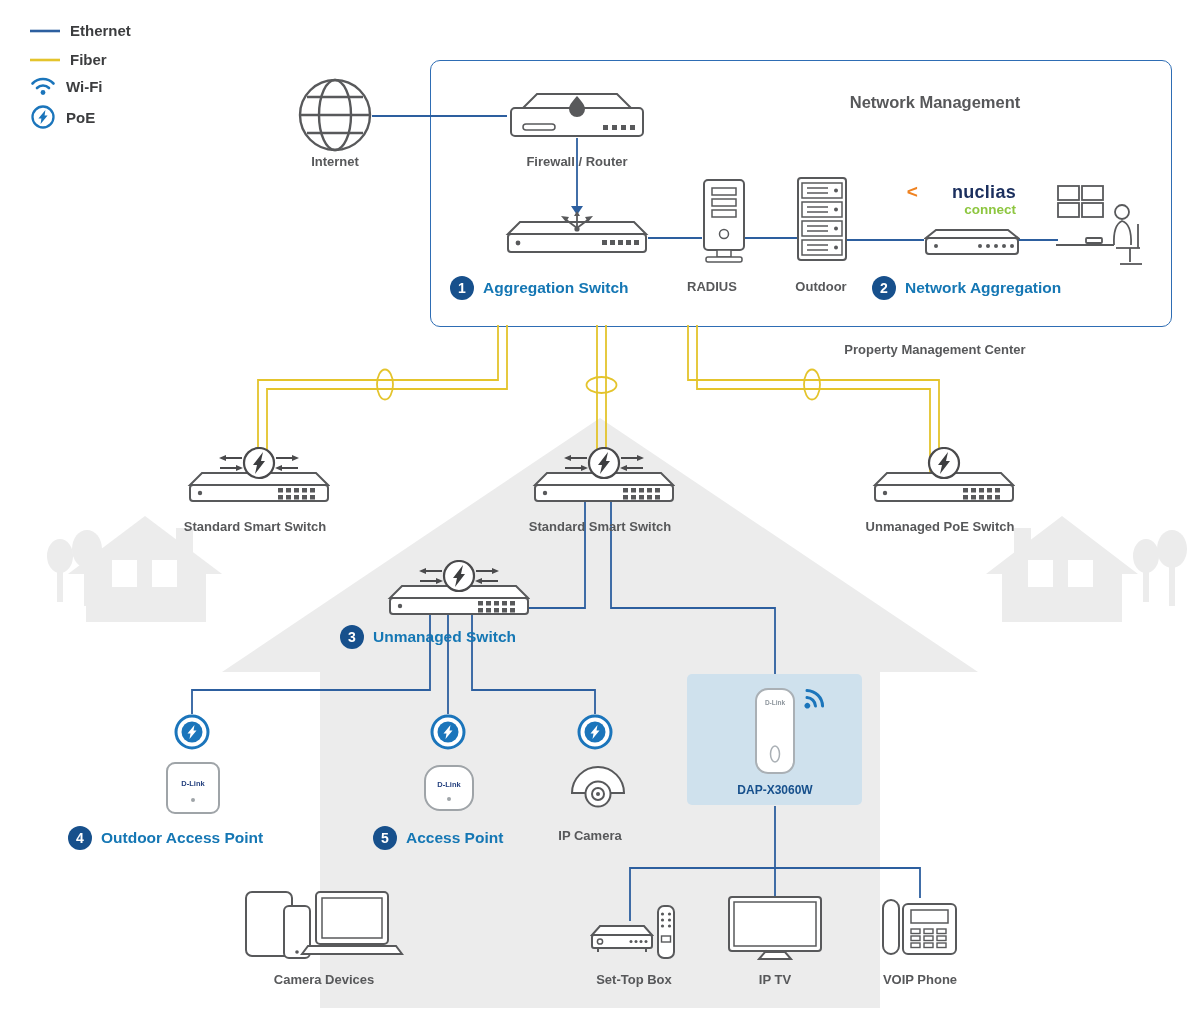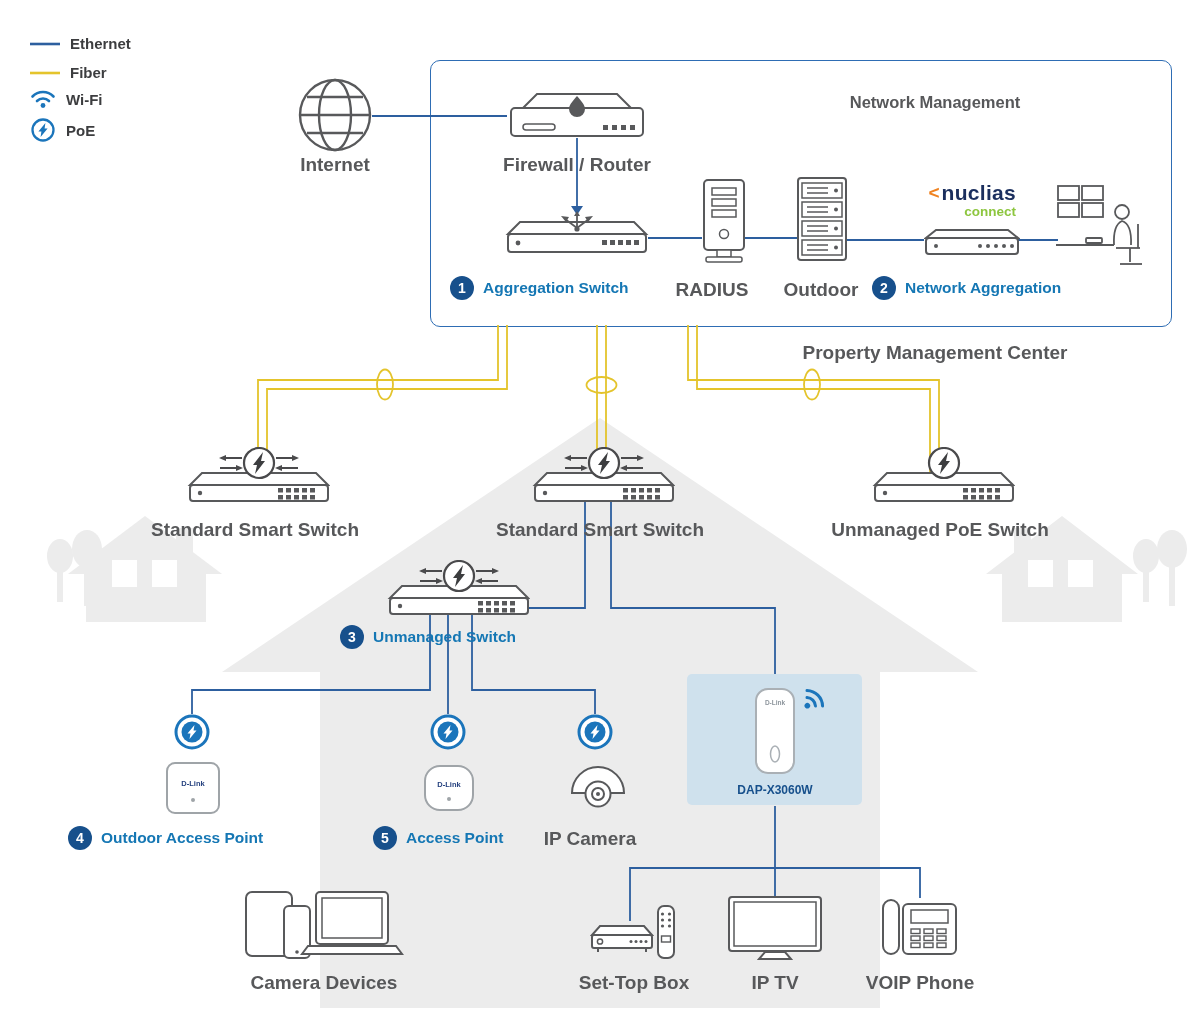--- a/index.html
+++ b/index.html
@@ -5,34 +5,34 @@
   html,body{margin:0;padding:0;background:#fff;}
   .stage{position:relative;width:1200px;height:1034px;background:#fff;overflow:hidden;
          font-family:"Liberation Sans",sans-serif;}
   .stage svg{display:block;}
   .layer{position:absolute;left:0;top:0;pointer-events:none;}
   .mgmt-box{position:absolute;left:430px;top:60px;width:740px;height:265px;
             border:1.6px solid #2e6db4;border-radius:10px;background:#fff;z-index:1;}
   #canvas{z-index:2;}
   .node{position:absolute;z-index:3;}
   .clabel{position:absolute;z-index:4;transform:translateX(-50%);white-space:nowrap;
-          font-size:19px;font-weight:700;color:#57585a;}
+          font-size:13px;font-weight:700;color:#57585a;}
   .clabel.big{font-size:16.5px;}
   .clabel.navy{color:#17508c;font-size:12px;}
   .cap{position:absolute;z-index:4;display:flex;align-items:center;gap:9px;white-space:nowrap;}
   .num{width:24px;height:24px;border-radius:50%;background:#17508c;color:#fff;
        font-weight:700;font-size:14px;display:flex;align-items:center;justify-content:center;flex:0 0 auto;}
   .lbl{font-size:15.5px;font-weight:700;color:#57585a;}
   .blue{color:#1577b4;}
   .lg-row{position:absolute;left:30px;z-index:4;display:flex;align-items:center;gap:10px;
-          font-size:15px;font-weight:700;color:#3c3d3f;margin-top:13px;}
+          font-size:15px;font-weight:700;color:#3c3d3f;}
   .nuclias{position:absolute;z-index:4;width:100px;text-align:left;}
   .nrow{display:flex;align-items:center;justify-content:flex-end;}
   .chev{color:#ef8220;font-weight:700;font-size:19px;margin-right:2px;line-height:1;}
-  .nname{font-size:21px;font-weight:700;color:#1b2f5e;letter-spacing:.3px;line-height:1;}
+  .nname{font-size:18px;font-weight:700;color:#1b2f5e;letter-spacing:.3px;line-height:1;margin-left:32px;}
   .nsub{color:#8dc63f;font-size:13.5px;font-weight:700;text-align:right;margin-top:1px;}
 </style>
 </head>
 <body>
 
 <div class="stage">
 
   <div class="mgmt-box"></div>
 
   <svg id="canvas" class="layer" width="1200" height="1034" viewBox="0 0 1200 1034">

